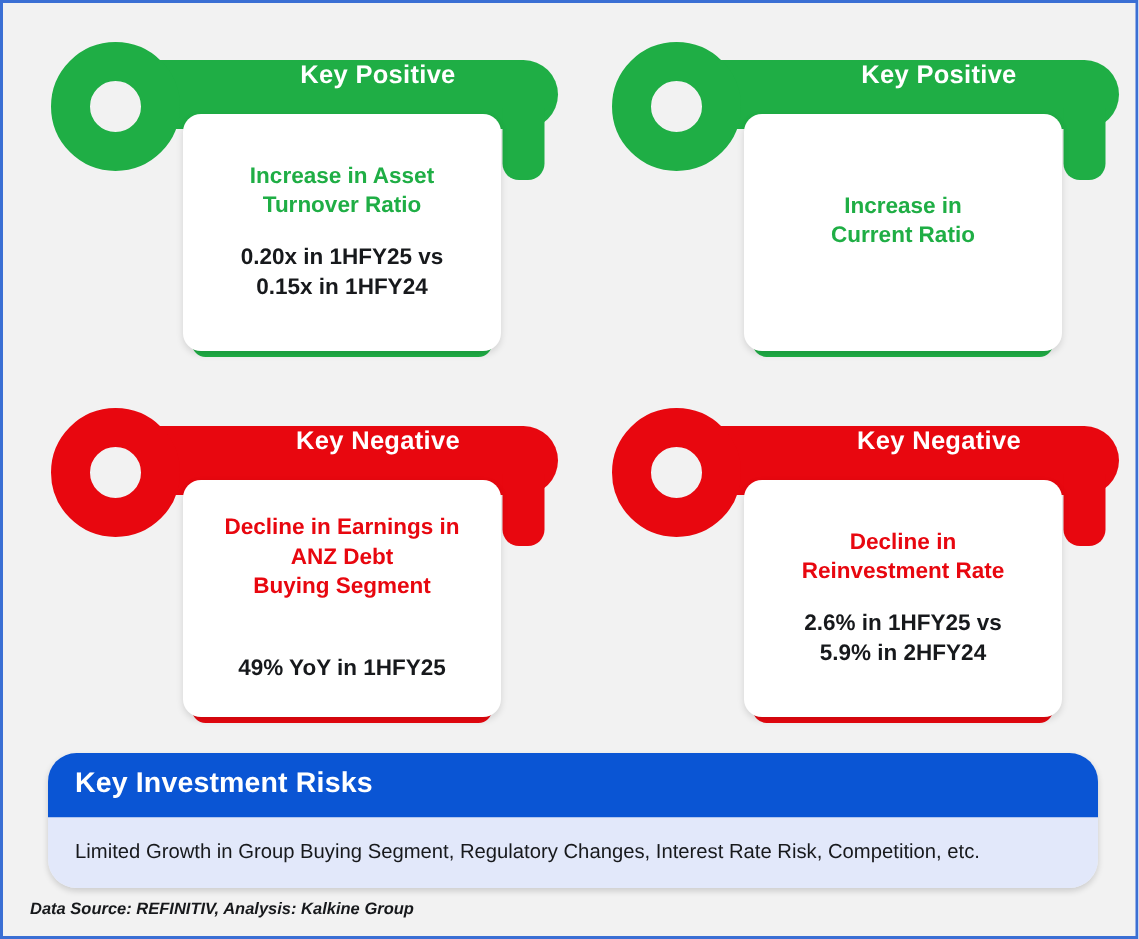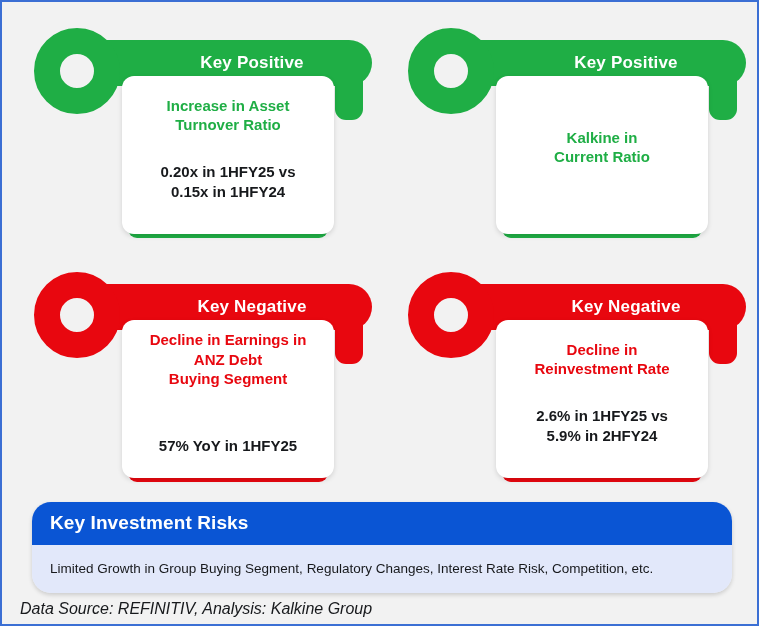--- a/index.html
+++ b/index.html
@@ -48,21 +48,20 @@
   .key-shaft {
     position: absolute;
     left: 60px;
     top: 26px;
     width: 288px;
     height: 46px;
     background: var(--accent);
     border-radius: 0 23px 23px 0;
     z-index: 2;
     display: flex;
-    align-items: center;
     justify-content: center;
   }
   .key-title {
     color: #ffffff;
     font-size: 17px;
     font-weight: bold;
     letter-spacing: 0.2px;
     margin-left: 48px;
     white-space: nowrap;
   }
@@ -115,21 +114,21 @@
     line-height: 1.28;
     text-align: center;
     margin: 0 0 16px 0;
   }
   .card-body {
     color: #17191c;
     font-size: 15px;
     font-weight: bold;
     line-height: 1.32;
     text-align: center;
-    margin: 12px;
+    margin: 0;
   }
 
   
   .risks {
     position: absolute;
     left: 30px;
     top: 500px;
     width: 700px;
     border-radius: 19px;
     overflow: hidden;
@@ -154,22 +153,22 @@
     font-size: 13.5px;
     line-height: 1.3;
   }
 
   
   .footer {
     position: absolute;
     left: 18px;
     top: 598px;
     color: #17191c;
-    font-size: 16px;
-    font-weight: normal;
+    font-size: 11px;
+    font-weight: bold;
     font-style: italic;
   }
 </style>
 </head>
 <body>
 
 <div class="page">
 
   <div class="key-block kb-tl" style="--accent:#1FAE45;">
     <div class="key-ring"></div>
@@ -192,42 +191,42 @@
 
   <div class="key-block kb-tr" style="--accent:#1FAE45;">
     <div class="key-ring"></div>
     <div class="key-shaft">
       <span class="key-title">Key Positive</span>
     </div>
     <div class="key-tooth"></div>
     <div class="card-accent"></div>
     <div class="key-card">
       <p class="card-head">
-        <span>Kalkine in</span><br>
+        <span>Increase in</span><br>
         <span>Current Ratio</span>
       </p>
     </div>
   </div>
 
   <div class="key-block kb-bl" style="--accent:#E8070F;">
     <div class="key-ring"></div>
     <div class="key-shaft">
       <span class="key-title">Key Negative</span>
     </div>
     <div class="key-tooth"></div>
     <div class="card-accent"></div>
     <div class="key-card">
       <p class="card-head">
         <span>Decline in Earnings in</span><br>
         <span>ANZ Debt</span><br>
         <span>Buying Segment</span>
       </p>
       <p class="card-body">
         <br>
-        <span>57% YoY in 1HFY25</span>
+        <span>49% YoY in 1HFY25</span>
       </p>
     </div>
   </div>
 
   <div class="key-block kb-br" style="--accent:#E8070F;">
     <div class="key-ring"></div>
     <div class="key-shaft">
       <span class="key-title">Key Negative</span>
     </div>
     <div class="key-tooth"></div>

